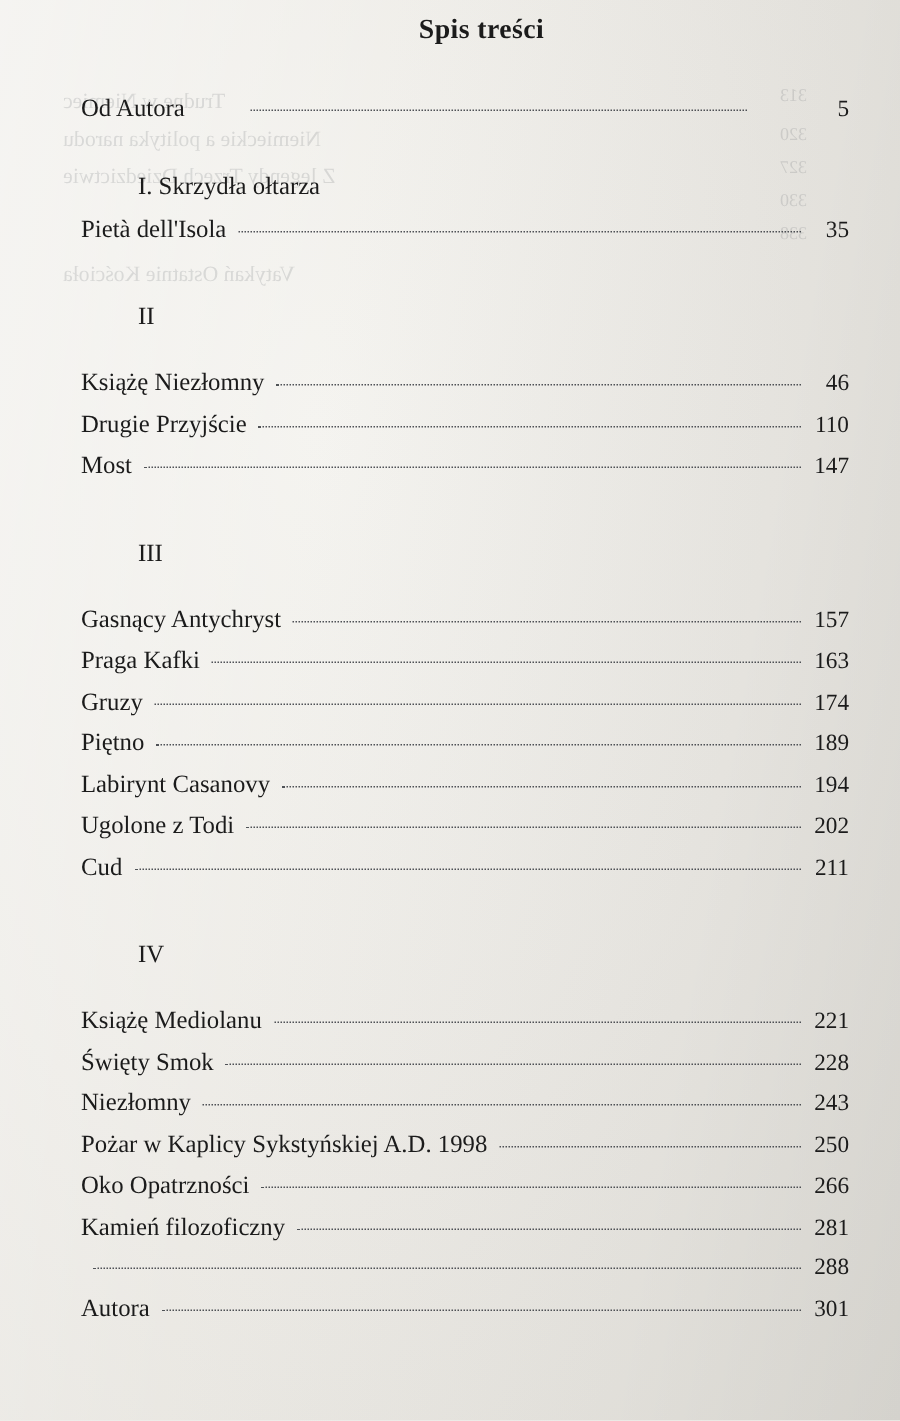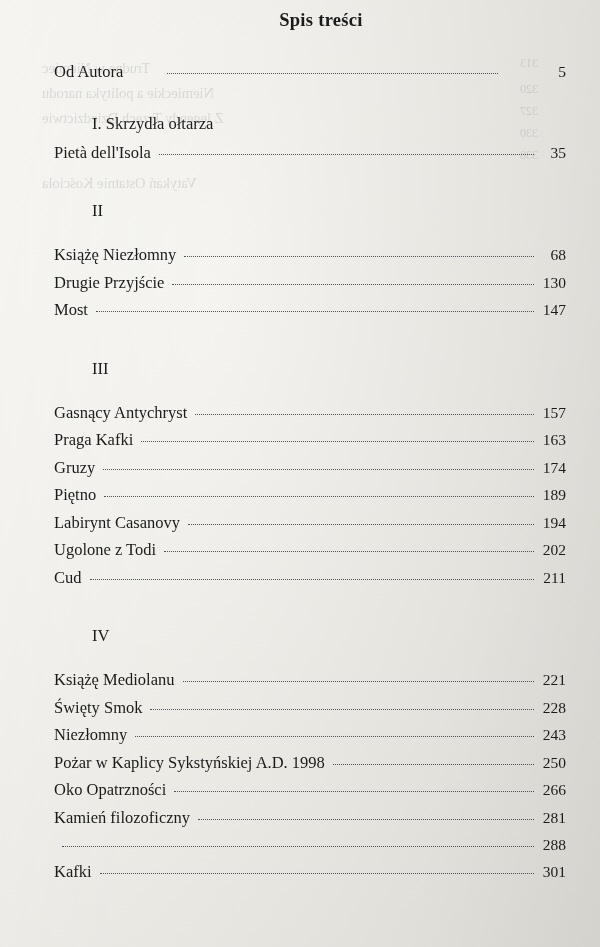--- a/index.html
+++ b/index.html
@@ -137,26 +137,26 @@
         <li class="section-head roman gap-m"><span>I. Skrzydła ołtarza</span></li>
         <li class="entry ">
           <span class="label">Pietà dell'Isola</span>
           <span class="leader"></span>
           <span class="page-no">35</span>
         </li>
         <li class="section-head roman gap-l"><span>II</span></li>
         <li class="entry gap-s">
           <span class="label">Książę Niezłomny</span>
           <span class="leader"></span>
-          <span class="page-no">68</span>
+          <span class="page-no">46</span>
         </li>
         <li class="entry ">
           <span class="label">Drugie Przyjście</span>
           <span class="leader"></span>
-          <span class="page-no">130</span>
+          <span class="page-no">110</span>
         </li>
         <li class="entry ">
           <span class="label">Most</span>
           <span class="leader"></span>
           <span class="page-no">147</span>
         </li>
         <li class="section-head roman gap-l"><span>III</span></li>
         <li class="entry gap-s">
           <span class="label">Gasnący Antychryst</span>
           <span class="leader"></span>
@@ -221,20 +221,20 @@
         <li class="entry ">
           <span class="label">Kamień filozoficzny</span>
           <span class="leader"></span>
           <span class="page-no">281</span>
         </li>
         <li class="entry ">
           <span class="leader"></span>
           <span class="page-no">288</span>
         </li>
         <li class="entry ">
-          <span class="label">Kafki</span>
+          <span class="label">Autora</span>
           <span class="leader"></span>
           <span class="page-no">301</span>
         </li>
       </ul>
   </div>
 
 </div>
 
 </body></html>

